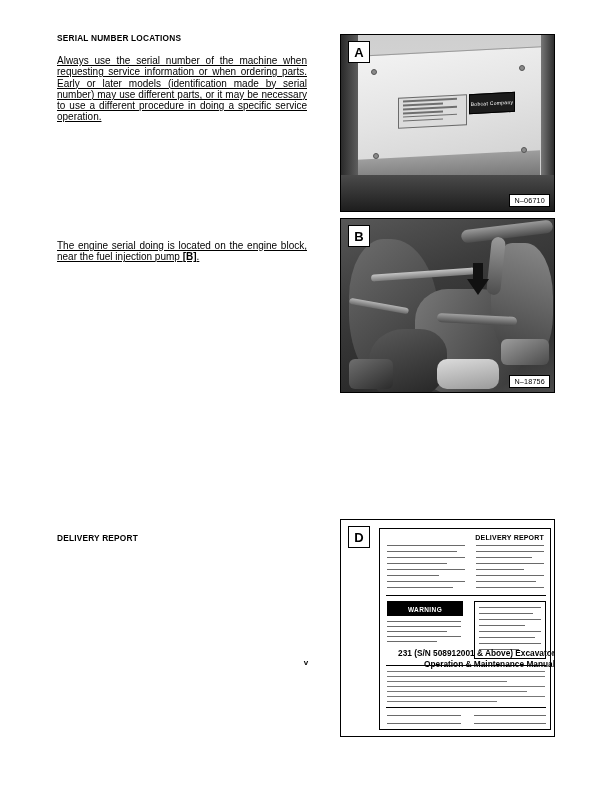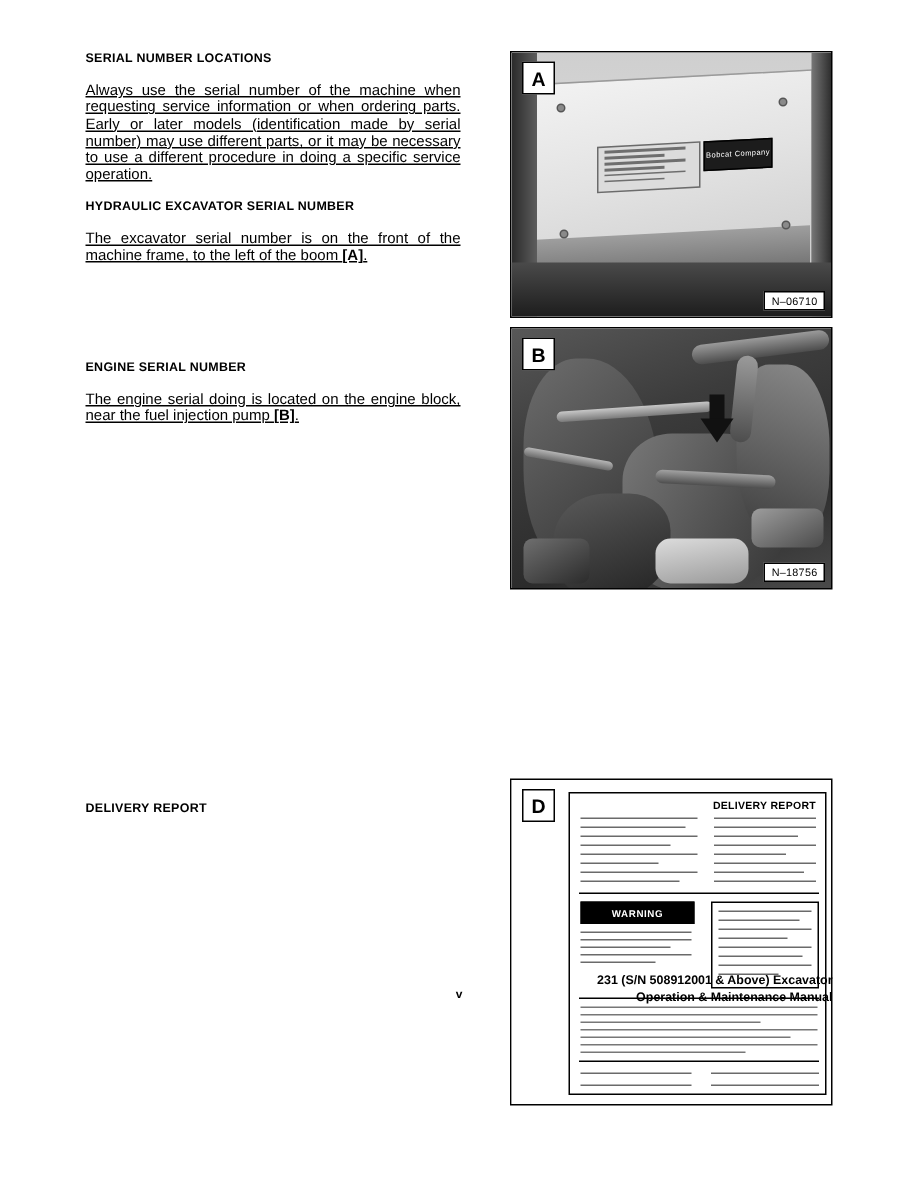--- a/index.html
+++ b/index.html
@@ -269,27 +269,22 @@
 </head>
 <body>
 
 <div class="page">
 
   <div class="text-col">
     <div class="sec-head">SERIAL NUMBER LOCATIONS</div>
     <p class="body-p">Always use the serial number of the machine when requesting service information or when ordering parts. Early or later models (identification made by serial number) may use different parts, or it may be necessary to use a different procedure in doing a specific service operation.</p>
   </div>
 
-  <div class="text-block-2">
-    <div class="sec-head">HYDRAULIC EXCAVATOR SERIAL NUMBER</div>
-    <p class="body-p"><span>The excavator serial number is on the front of the machine frame, to the left of the boom </span><span class="blk">[A]</span><span>.</span></p>
-  </div>
 
   <div class="text-block-3">
-    <div class="sec-head">ENGINE SERIAL NUMBER</div>
     <p class="body-p"><span>The engine serial doing is located on the engine block, near the fuel injection pump </span><span class="blk">[B]</span><span>.</span></p>
   </div>
 
   <div class="text-block-4">
     <div class="sec-head">DELIVERY REPORT</div>
   </div>
 
   <div class="fig" id="fig-a">
     <div class="a-sky"></div>
     <div class="a-panel"></div>

